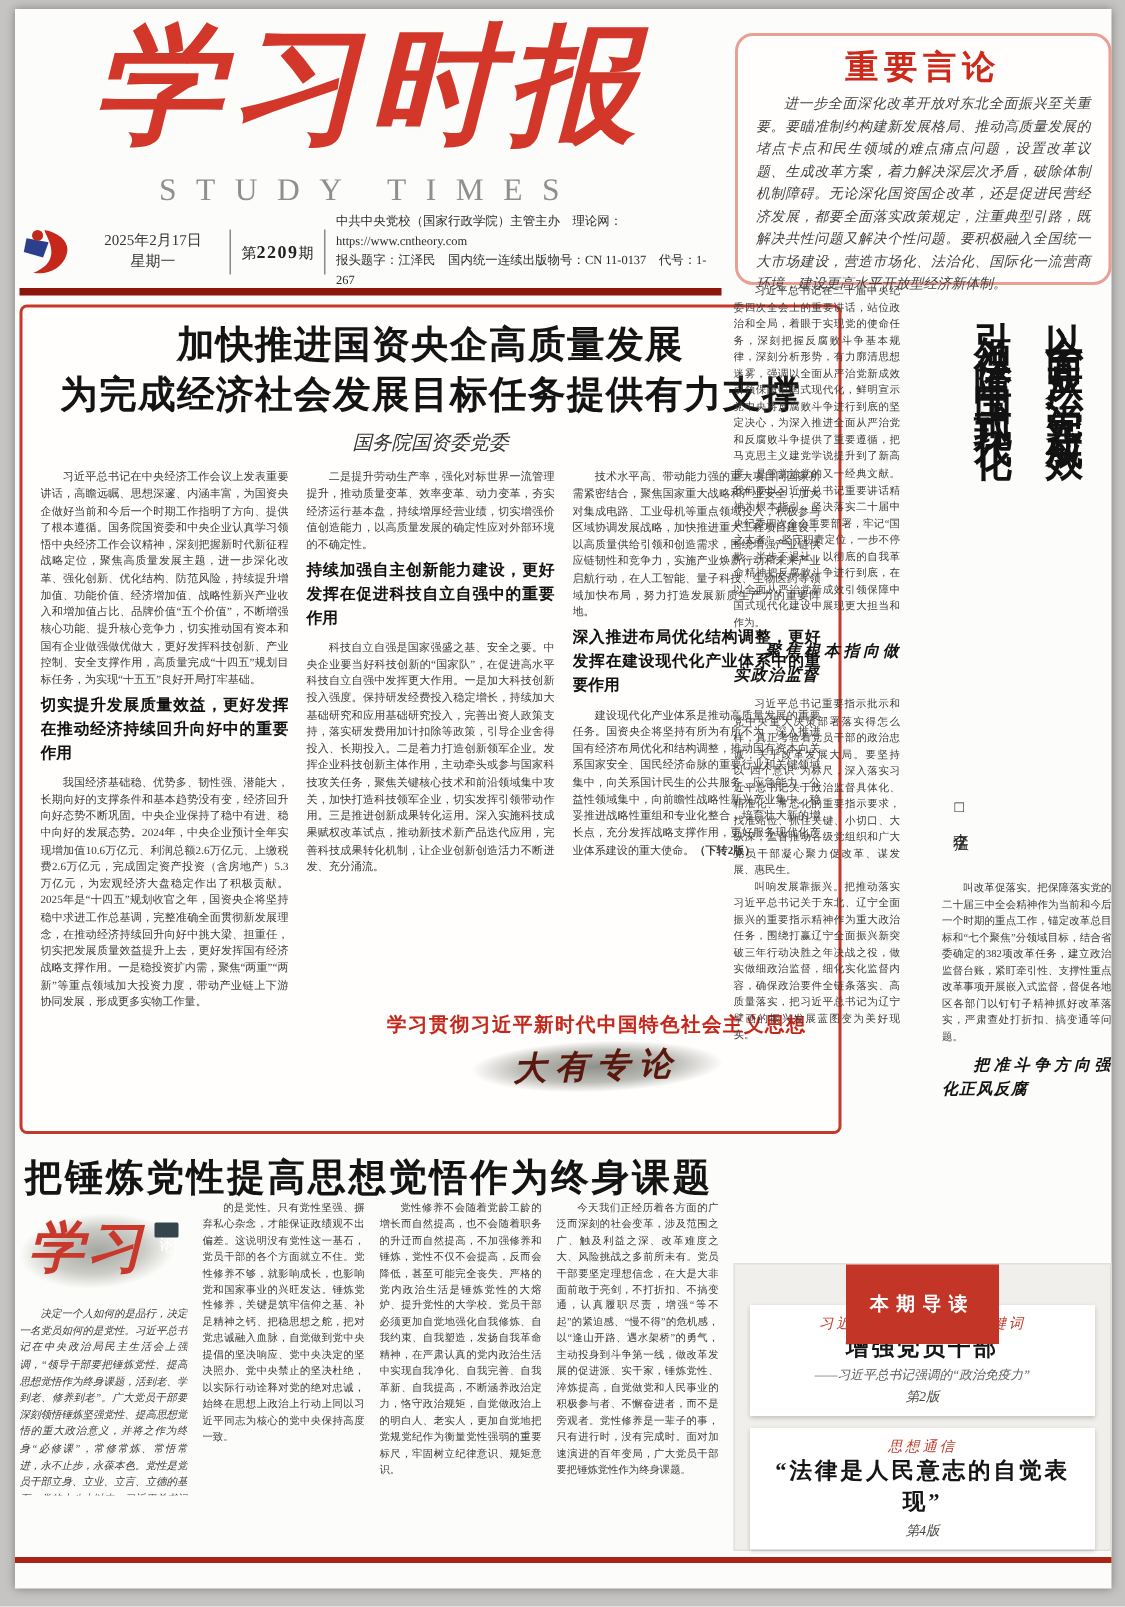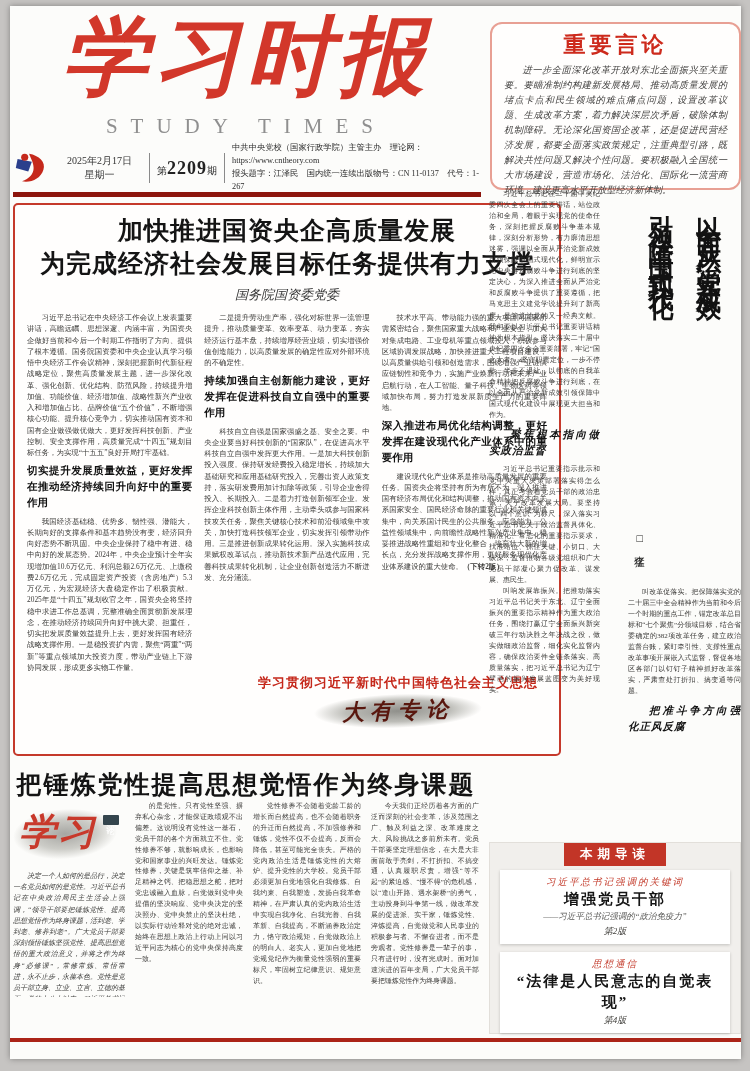--- a/index.html
+++ b/index.html
@@ -11,21 +11,21 @@
   
   .mast{position:absolute;left:0;top:0;width:472px;height:226px;}
   .mast-title{position:absolute;top:2px;left:0;width:100%;text-align:center;
     font-size:86px;line-height:1.15;font-weight:bold;font-style:italic;color:#d2372a;letter-spacing:6px;}
   .mast-sub{position:absolute;top:108px;left:0;width:100%;text-align:center;
     font-size:21px;letter-spacing:13px;color:#8f8f8f;}
   .dateline{position:absolute;top:140px;left:4px;right:2px;height:44px;display:flex;align-items:center;gap:7px;}
   .dl-sep{width:1px;height:30px;background:#8a8a8a;}
   .dl-date{width:96px;text-align:center;font-size:10px;line-height:1.4;color:#333;}
   .dl-issue{font-size:10px;color:#222;white-space:nowrap;}
-  .dl-issue b{font-size:18px;letter-spacing:1px;}
+  .dl-issue b{font-size:12px;letter-spacing:1px;}
   .dl-pub{font-size:8.3px;line-height:1.55;color:#2b2b2b;}
   .rule-top{position:absolute;left:3px;top:186px;width:468px;height:5px;background:#8c150c;}
   .rule-bottom{position:absolute;left:0;top:1032px;width:731px;height:4px;background:#ab2418;}
   
   .remarks{position:absolute;left:480px;top:16px;width:251px;height:168px;box-sizing:border-box;
     border:2px solid #e8a094;border-radius:12px;padding:5px 12px;background:#fffefd;}
   .remarks-title{text-align:center;color:#cd2a1c;font-weight:bold;font-size:22px;letter-spacing:4px;
     font-family:"Liberation Sans","DejaVu Sans",sans-serif;margin:1px 0 3px;}
   .remarks-body{font-size:9.3px;line-height:1.62;text-align:justify;text-indent:2em;
     font-style:italic;color:#403f3e;}
@@ -54,21 +54,21 @@
   .rart-sub{font-weight:bold;font-style:italic;font-size:10.5px;line-height:1.5;margin:6px 0;color:#131313;text-indent:2em;letter-spacing:1px;}
   .rart-colR{width:122px;display:flex;flex-direction:column;overflow:hidden;}
   .vtitle-block{height:398px;position:relative;display:flex;justify-content:center;}
   .vtitle{writing-mode:vertical-rl;font-size:25px;font-weight:bold;color:#121212;letter-spacing:9px;line-height:1.9;margin-top:6px;}
   .vtitle span{display:block;}
   .vauthor{position:absolute;left:4px;bottom:34px;writing-mode:vertical-rl;font-size:10.5px;letter-spacing:3px;color:#222;}
   .rart-colR .text{flex:1;font-size:7px;line-height:1.58;text-align:justify;color:#3b3a38;overflow:hidden;}
   
   .guide{position:absolute;left:479px;top:836px;width:252px;height:192px;background:#f1efec;border:1px solid #e2dfda;box-sizing:border-box;}
   .guide-badge{position:absolute;top:0;left:50%;transform:translateX(-50%);background:#c23527;color:#fff;
-    font-family:"Liberation Sans","DejaVu Sans",sans-serif;font-weight:bold;font-size:12.5px;letter-spacing:5px;padding:3px 16px;}
+    font-family:"Liberation Sans","DejaVu Sans",sans-serif;font-weight:bold;font-size:12.5px;letter-spacing:5px;padding:18px 16px;}
   .gcard{background:#fff;box-shadow:0 1px 3px rgba(0,0,0,.2);margin:0 10px;text-align:center;padding:6px 4px;}
   .gcard1{margin-top:27px;}
   .gcard2{margin-top:8px;}
   .g-kicker{color:#c33a2a;font-size:9.5px;font-style:italic;letter-spacing:2px;}
   .g-title{font-weight:bold;font-size:15px;line-height:1.35;letter-spacing:2px;color:#151515;}
   .g-note{font-size:8.5px;font-style:italic;color:#5a5a58;margin-top:2px;}
   .g-page{font-size:9px;font-style:italic;color:#44433f;margin-top:2px;}
   
   .bart{position:absolute;left:3px;top:756px;width:466px;height:276px;overflow:hidden;}
   .bart-h{margin:6px 0 0;text-align:center;font-size:25px;font-weight:bold;letter-spacing:2px;color:#141414;}

